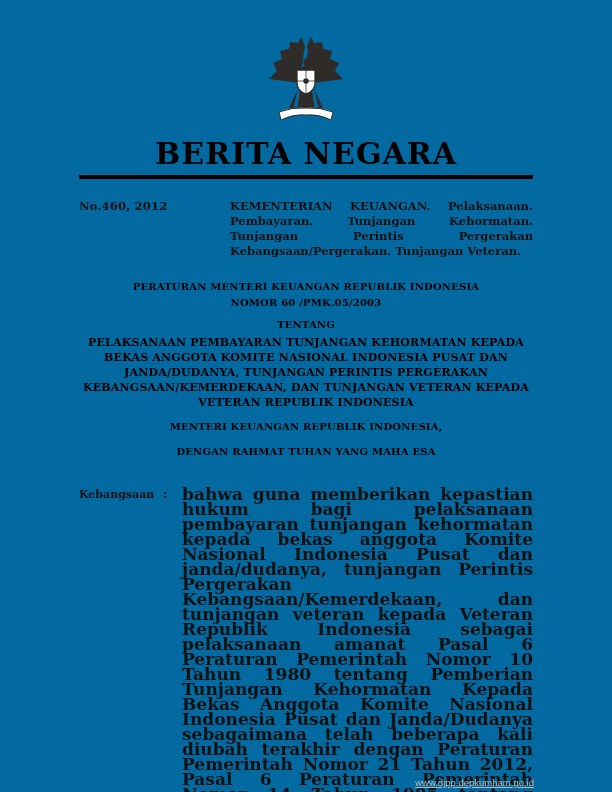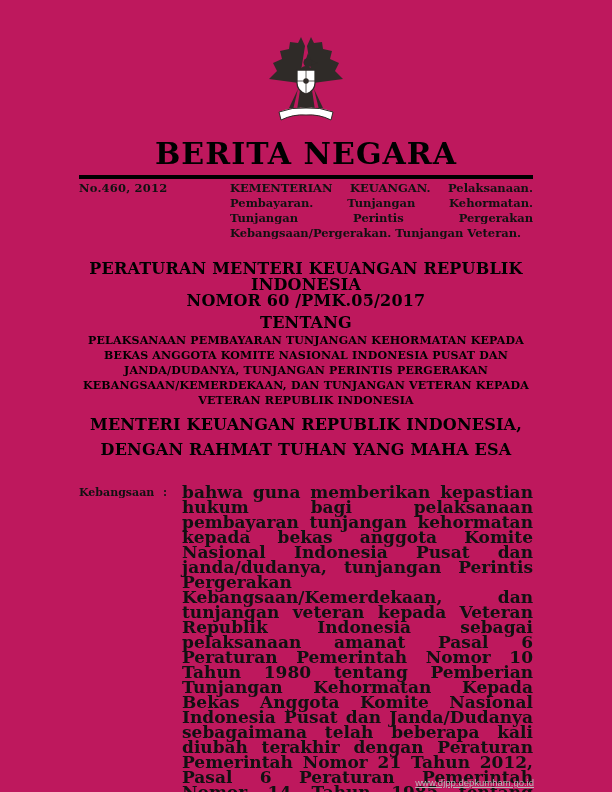--- a/index.html
+++ b/index.html
@@ -1,20 +1,20 @@
 <!DOCTYPE html>
 <html><head>
 <meta charset="utf-8">
 <style>
   html, body { margin:0; padding:0; background:#ffffff; }
   .page {
     position:relative;
     width:612px; height:792px;
     margin:0 auto;
-    background:#be185d;
+    background:#0369a1;
     color:#111;
     font-family:"DejaVu Serif", serif;
     overflow:hidden;
   }
   .content { padding:34px 79px 0 79px; }
 
   .emblem-wrap { text-align:center; margin-bottom:4px; }
   .emblem-wrap svg { display:inline-block; }
 
   .masthead-title {
@@ -22,34 +22,34 @@
     text-align:center;
     font-family:"DejaVu Serif", serif;
     font-weight:bold;
     font-size:30px;
     line-height:34px;
     letter-spacing:1px;
     color:#000;
   }
   .rule { border-bottom:4px solid #000; margin-top:4px; }
 
-  .gazette-row { display:flex; margin-top:2px; }
+  .gazette-row { display:flex; margin-top:20px; }
   .gazette-no {
     width:151px; flex:0 0 151px;
     font-size:11.5px; font-weight:bold; letter-spacing:.2px;
   }
   .gazette-subject {
     flex:1;
     font-size:11.5px; font-weight:bold;
     line-height:15px;
     text-align:justify;
   }
 
   .headings { margin-top:20px; text-align:center; font-weight:bold; color:#000; }
-  .h-line { font-size:16px; line-height:16px; letter-spacing:.2px; }
+  .h-line { font-size:10px; line-height:16px; letter-spacing:.2px; }
   .h-gap  { margin-top:6px; }
   .h-gap2 { margin-top:9px; }
   .h-subject {
     font-size:11px; line-height:15px; letter-spacing:.2px;
     max-width:462px; margin:2px auto 3px auto;
   }
 
   .clause { display:flex; margin-top:27px; }
   .clause-label { flex:0 0 84px; font-size:11px; font-weight:bold; line-height:15px; }
   .clause-colon { flex:0 0 12px; font-size:11px; font-weight:bold; line-height:15px; margin-right:7px; }
@@ -112,21 +112,21 @@
 
     <div class="rule"></div>
 
     <div class="gazette-row">
       <div class="gazette-no">No.460, 2012</div>
       <div class="gazette-subject">KEMENTERIAN KEUANGAN. Pelaksanaan. Pembayaran. Tunjangan Kehormatan. Tunjangan Perintis Pergerakan Kebangsaan/Pergerakan. Tunjangan Veteran.</div>
     </div>
 
     <div class="headings">
       <div class="h-line">PERATURAN MENTERI KEUANGAN REPUBLIK INDONESIA</div>
-      <div class="h-line">NOMOR 60 /PMK.05/2017</div>
+      <div class="h-line">NOMOR 60 /PMK.05/2003</div>
       <div class="h-line h-gap">TENTANG</div>
       <div class="h-subject">PELAKSANAAN PEMBAYARAN TUNJANGAN KEHORMATAN KEPADA BEKAS ANGGOTA KOMITE NASIONAL INDONESIA PUSAT DAN JANDA/DUDANYA, TUNJANGAN PERINTIS PERGERAKAN KEBANGSAAN/KEMERDEKAAN, DAN TUNJANGAN VETERAN KEPADA VETERAN REPUBLIK INDONESIA</div>
       <div class="h-line h-gap2">MENTERI KEUANGAN REPUBLIK INDONESIA,</div>
       <div class="h-line h-gap2">DENGAN RAHMAT TUHAN YANG MAHA ESA</div>
     </div>
 
     <div class="clause">
       <div class="clause-label">Kebangsaan</div>
       <div class="clause-colon">:</div>
       <div class="clause-text">bahwa guna memberikan kepastian hukum bagi pelaksanaan pembayaran tunjangan kehormatan kepada bekas anggota Komite Nasional Indonesia Pusat dan janda/dudanya, tunjangan Perintis Pergerakan Kebangsaan/Kemerdekaan, dan tunjangan veteran kepada Veteran Republik Indonesia sebagai pelaksanaan amanat Pasal 6 Peraturan Pemerintah Nomor 10 Tahun 1980 tentang Pemberian Tunjangan Kehormatan Kepada Bekas Anggota Komite Nasional Indonesia Pusat dan Janda/Dudanya sebagaimana telah beberapa kali diubah terakhir dengan Peraturan Pemerintah Nomor 21 Tahun 2012, Pasal 6 Peraturan Pemerintah Nomor 14 Tahun 1985 tentang Pemberian Tunjangan Perintis Pergerakan Kebangsaan/Kemerdekaan sebagaimana telah beberapa kali diubah terakhir dengan Peraturan Pemerintah Nomor 22 Tahun 2012, dan Pasal 15</div>

